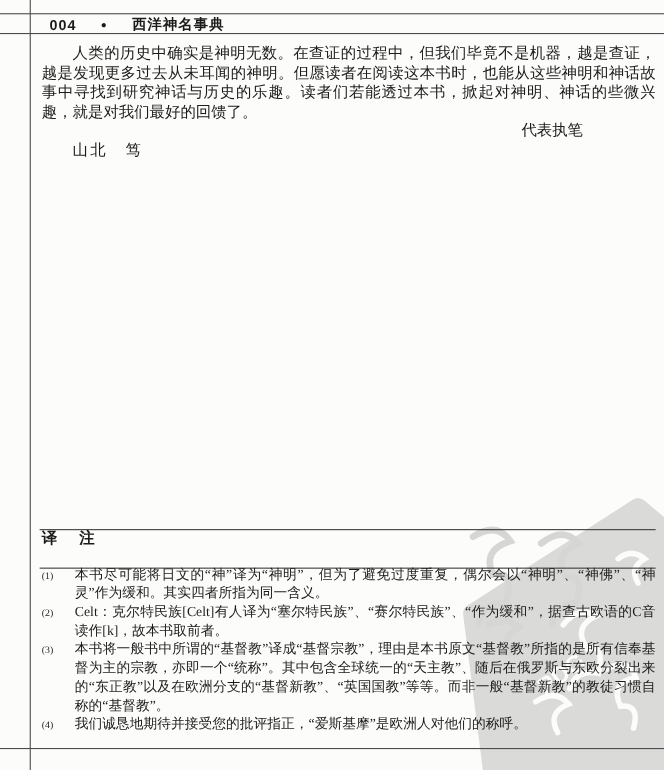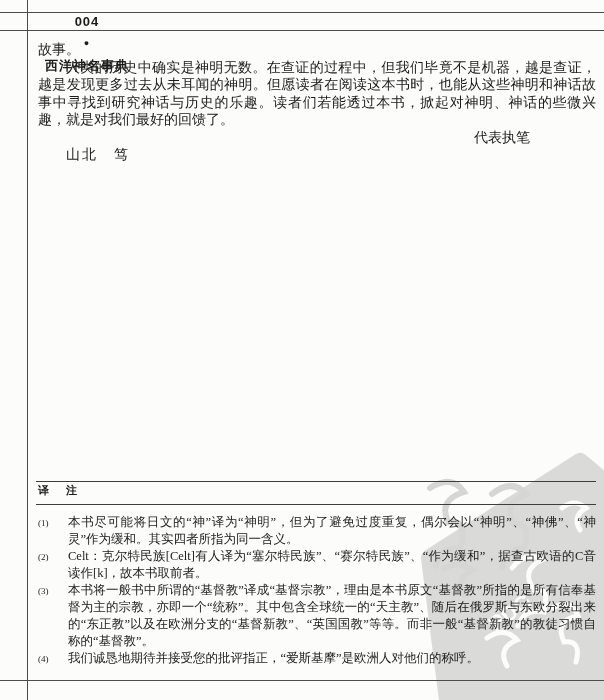--- a/index.html
+++ b/index.html
@@ -17,40 +17,40 @@
   .hrule { position:absolute; left:0; right:0; height:1px; background:#4c4c4c; }
   .hrule.top { top:12px; }
   .hrule.under-header { top:30px; }
   .hrule.bottom { top:680px; }
 
   
   .running-head {
     position:absolute; left:45px; top:14px; height:16px;
     font-family:"Liberation Sans","DejaVu Sans",sans-serif;
     font-weight:bold; font-size:13px; letter-spacing:1px;
-    display:flex; align-items:center; gap:9px;flex-direction:column;
+    display:flex; align-items:center; gap:22px;
   }
   .running-head .dot { font-size:9px; position:relative; top:0px; }
 
   
   .body-block {
     position:absolute; left:38px; top:41px; width:558px;
     font-size:14px; line-height:17.5px; text-align:justify;
   }
   .body-block p { margin:0; text-indent:2em; }
   .body-block p.continuation { text-indent:0; }
 
   .sig-role { margin-top:9px; text-align:right; padding-right:66px; text-indent:0; }
   .sig-name { margin-top:4px; text-align:left; padding-right:36px; text-indent:0; letter-spacing:2px; }
 
   
   .notes-header {
     position:absolute; left:36px; top:481px; width:560px; box-sizing:border-box;
     border-top:1.5px solid #3d3d3d; border-bottom:1.5px solid #3d3d3d;
-    font-weight:bold; font-size:11px; line-height:15px; padding:1px 0 6px 2px;
+    font-weight:bold; font-size:14px; line-height:15px; padding:1px 0 18px 2px;
     letter-spacing:3px;
   }
   .notes-block {
     position:absolute; left:38px; top:514px; width:558px;
     font-size:12.5px; line-height:17px;
   }
   .note { display:flex; }
   .note-num { flex:none; width:30px; font-size:9px; padding-top:1px; color:#222; }
   .note-text { flex:1; text-align:justify; }
 
@@ -90,21 +90,20 @@
     <div class="hrule under-header"></div>
     <div class="hrule bottom"></div>
 
     <div class="running-head">
       <span>004</span>
       <span class="dot">●</span>
       <span>西洋神名事典</span>
     </div>
 
     <div class="body-block">
-      <p class="continuation">故事。</p>
       <p>人类的历史中确实是神明无数。在查证的过程中，但我们毕竟不是机器，越是查证，越是发现更多过去从未耳闻的神明。但愿读者在阅读这本书时，也能从这些神明和神话故事中寻找到研究神话与历史的乐趣。读者们若能透过本书，掀起对神明、神话的些微兴趣，就是对我们最好的回馈了。</p>
       <p class="sig-role">代表执笔</p>
       <p class="sig-name">山北　笃</p>
     </div>
 
     <div class="notes-header">译　注</div>
 
     <div class="notes-block">
       <div class="note">
         <span class="note-num">(1)</span>

